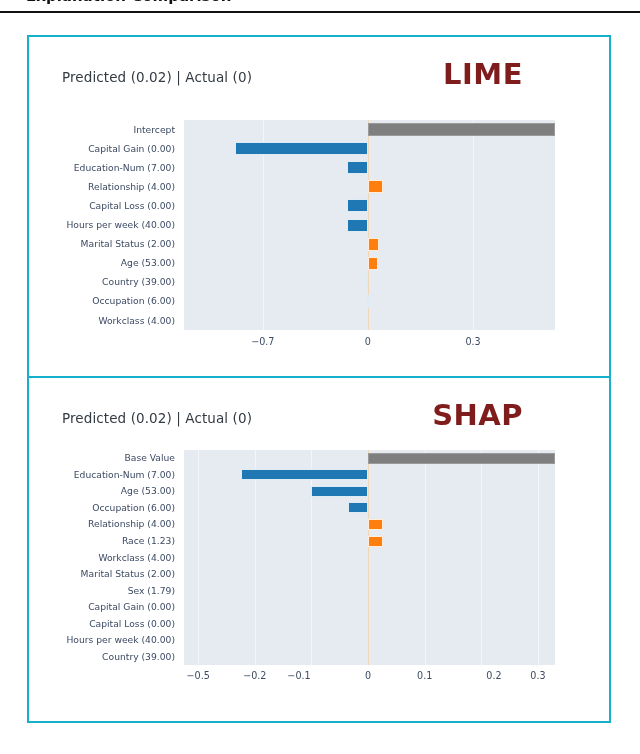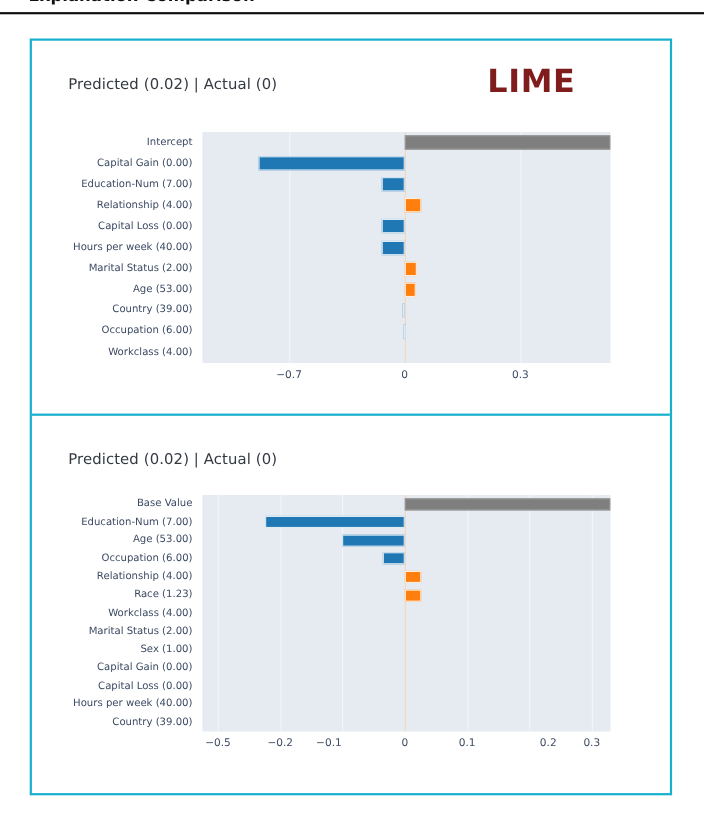--- a/index.html
+++ b/index.html
@@ -139,20 +139,21 @@
         <div class="ylabel" style="right: 430px; left: 0px; width: 146px; top: 278.55px;">Workclass (4.00)</div>
         <div class="xtick" style="left: 209.824px; width: 48px; top: 299px;">−0.7</div>
         <div class="xtick" style="left: 314.924px; width: 48px; top: 299px;">0</div>
         <div class="xtick" style="left: 420.023px; width: 48px; top: 299px;">0.3</div>
       </div>
   </div>
 
   <div class="panel" id="panel-shap">
     <div class="panel-head">
       <div class="pred-text">Predicted (0.02) | Actual (0)</div>
+      <div class="method-title">SHAP</div>
     </div>
     <div class="chart" id="chart-shap">
         <div class="plotarea" style="left: 155px; top: 72px; width: 371px; height: 215px;">
           <div class="gridline" style="left: 14.1603px;"></div>
           <div class="gridline" style="left: 70.8015px;"></div>
           <div class="gridline" style="left: 127.443px;"></div>
           <div class="zeroline" style="left: 184.084px;"></div>
           <div class="gridline" style="left: 240.725px;"></div>
           <div class="gridline" style="left: 297.366px;"></div>
           <div class="gridline" style="left: 354.008px;"></div>
@@ -171,28 +172,28 @@
           <div class="bar pos" style="left: 184.084px; width: 1.2px; top: 201.375px; height: 11px; opacity: 0;"></div>
         </div>
         <div class="ylabel" style="right: 430px; left: 0px; width: 146px; top: 75.275px;">Base Value</div>
         <div class="ylabel" style="right: 430px; left: 0px; width: 146px; top: 91.825px;">Education-Num (7.00)</div>
         <div class="ylabel" style="right: 430px; left: 0px; width: 146px; top: 108.375px;">Age (53.00)</div>
         <div class="ylabel" style="right: 430px; left: 0px; width: 146px; top: 124.925px;">Occupation (6.00)</div>
         <div class="ylabel" style="right: 430px; left: 0px; width: 146px; top: 141.475px;">Relationship (4.00)</div>
         <div class="ylabel" style="right: 430px; left: 0px; width: 146px; top: 158.025px;">Race (1.23)</div>
         <div class="ylabel" style="right: 430px; left: 0px; width: 146px; top: 174.575px;">Workclass (4.00)</div>
         <div class="ylabel" style="right: 430px; left: 0px; width: 146px; top: 191.125px;">Marital Status (2.00)</div>
-        <div class="ylabel" style="right: 430px; left: 0px; width: 146px; top: 207.675px;">Sex (1.00)</div>
+        <div class="ylabel" style="right: 430px; left: 0px; width: 146px; top: 207.675px;">Sex (1.79)</div>
         <div class="ylabel" style="right: 430px; left: 0px; width: 146px; top: 224.225px;">Capital Gain (0.00)</div>
         <div class="ylabel" style="right: 430px; left: 0px; width: 146px; top: 240.775px;">Capital Loss (0.00)</div>
         <div class="ylabel" style="right: 430px; left: 0px; width: 146px; top: 257.325px;">Hours per week (40.00)</div>
         <div class="ylabel" style="right: 430px; left: 0px; width: 146px; top: 273.875px;">Country (39.00)</div>
         <div class="xtick" style="left: 145.16px; width: 48px; top: 292px;">−0.5</div>
         <div class="xtick" style="left: 201.802px; width: 48px; top: 292px;">−0.2</div>
         <div class="xtick" style="left: 246px; width: 48px; top: 292px;">−0.1</div>
         <div class="xtick" style="left: 315.084px; width: 48px; top: 292px;">0</div>
         <div class="xtick" style="left: 371.725px; width: 48px; top: 292px;">0.1</div>
-        <div class="xtick" style="left: 429px; width: 48px; top: 292px; text-align: right;">0.2</div>
+        <div class="xtick" style="left: 441px; width: 48px; top: 292px;">0.2</div>
         <div class="xtick" style="left: 485.008px; width: 48px; top: 292px;">0.3</div>
       </div>
   </div>
 
 </div>
 
 </body></html>

